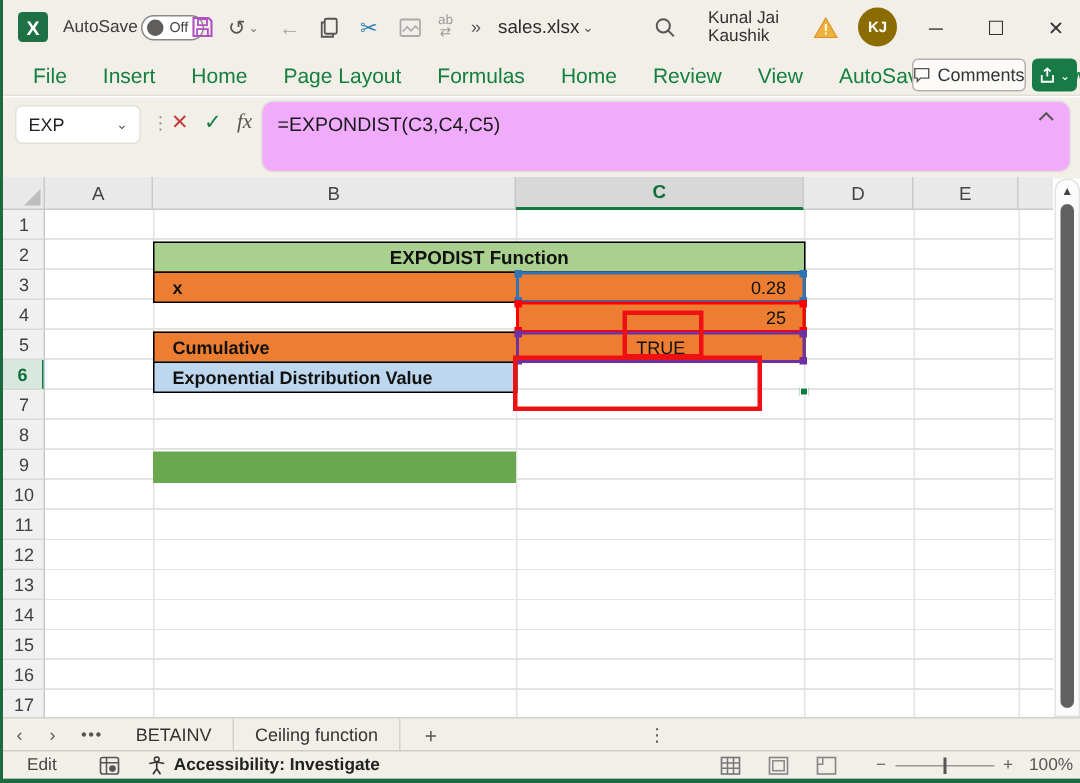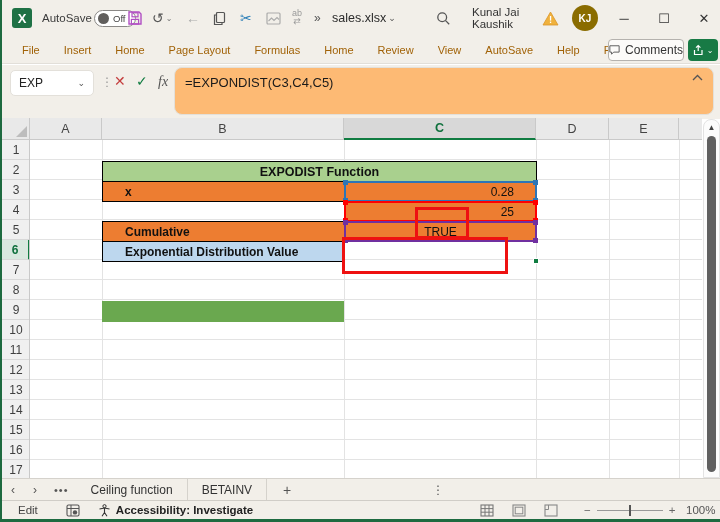--- a/index.html
+++ b/index.html
@@ -30,33 +30,33 @@
   .file-name .chev { font-size:9px; color:#555; }
   .search-ic { left:434px; }
   .warn-ic { left:540px; }
   .user-name { left:562px; font-size:11.5px; color:#333; }
   .avatar { left:570px; top:5px; width:26px; height:26px; border-radius:50%; background:#8A6C00; color:#fff; font-size:10px; font-weight:bold; display:flex; align-items:center; justify-content:center; position:absolute; }
   .user-name { left:470px; width:88px; justify-content:flex-end; }
   .win-min { left:612px; } .win-max { left:652px; } .win-close { left:692px; }
   .winbtn { width:20px; justify-content:center; font-size:13px; color:#333; }
   
   .menubar { position:absolute; left:0; top:36px; width:100%; height:28px; background:#F2EFE9; border-bottom:1px solid #E2DFD9; display:flex; align-items:center; padding-left:8px; }
-  .mtab { font-size:11px; color:#a16207; padding:0 12px; cursor:default; white-space:nowrap; }
+  .mtab { font-size:14px; color:#15803d; padding:0 12px; cursor:default; white-space:nowrap; }
   .comments-btn { position:absolute; left:606px; top:3px; width:76px; height:22px; border:1px solid #B5B2AE; border-radius:4px; background:#FCFBF9; display:flex; align-items:center; justify-content:center; gap:5px; font-size:12px; color:#333; }
   .share-btn { position:absolute; left:686px; top:3px; width:30px; height:22px; background:#187A45; border-radius:4px; display:flex; align-items:center; justify-content:center; gap:2px; color:#fff; }
   .share-btn .chev { font-size:8px; }
   
   .formulabar { position:absolute; left:0; top:65px; width:100%; height:54px; background:#F2EFE9;padding-left:40px; }
   .namebox { position:absolute; left:8px; top:5px; width:84px; height:26px; background:#fff; border:1px solid #E3E0DA; border-radius:5px; display:flex; align-items:center; padding:0 8px; font-size:12px; color:#222; }
   .namebox .chev { margin-left:auto; font-size:9px; color:#555; }
   .fb-dots { position:absolute; left:99px; top:10px; font-size:12px; color:#999; }
   .fb-cancel { position:absolute; left:112px; top:8px; color:#C43E3E; font-size:14px; }
   .fb-enter { position:absolute; left:134px; top:8px; color:#107C41; font-size:14px; }
   .fb-fx { position:absolute; left:156px; top:9px; font-family:"Liberation Serif", serif; font-style:italic; font-size:14px; color:#555; }
-  .fb-input { position:absolute; left:172px; top:2px; width:540px; height:48px; background:#fdba74; border:1px solid #E3E0DA; border-radius:8px; font-size:13px; color:#1a1a1a; padding:7px 10px; }
+  .fb-input { position:absolute; left:172px; top:2px; width:540px; height:48px; background:#f0abfc; border:1px solid #E3E0DA; border-radius:8px; font-size:13px; color:#1a1a1a; padding:7px 10px; }
   .fb-collapse { position:absolute; right:10px; top:6px; font-size:11px; color:#555; }
   
   .corner-box { position:absolute; left:0; top:118px; width:28px; height:22px; background:#E9E9E9; border-right:1px solid #C9C9C9; border-bottom:1px solid #C9C9C9; }
   .corner-box:after { content:""; position:absolute; right:2px; bottom:2px; border-left:11px solid transparent; border-bottom:11px solid #BDBDBD; }
   .colheads { position:absolute; left:28px; top:118px; width:672px; height:22px; background:#E9E9E9; border-bottom:1px solid #C9C9C9; }
   .colh { position:absolute; top:0; height:22px; display:flex; align-items:center; justify-content:center; font-size:12.5px; color:#444; border-right:1px solid #C9C9C9; }
   .colh.sel { background:#D8D8D8; color:#0E703C; border-bottom:2px solid #107C41; font-weight:bold; }
   .rowheads { position:absolute; left:0; top:140px; width:28px; height:338px; background:#F0F0F0; border-right:1px solid #C9C9C9; overflow:hidden; }
   .rowh { width:28px; height:20px; display:flex; align-items:center; justify-content:center; font-size:12px; color:#3f3f3f; border-bottom:1px solid #D8D8D8; }
   .rowh.sel { background:#D9E8DF; color:#0E703C; border-right:2px solid #107C41; font-weight:bold; }
@@ -64,21 +64,21 @@
     background-image:
       linear-gradient(#E3E3E3,#E3E3E3), linear-gradient(#E3E3E3,#E3E3E3),
       linear-gradient(#E3E3E3,#E3E3E3), linear-gradient(#E3E3E3,#E3E3E3),
       linear-gradient(#E3E3E3,#E3E3E3),
       repeating-linear-gradient(to bottom, transparent 0, transparent 19px, #E3E3E3 19px, #E3E3E3 20px);
     background-repeat:no-repeat;
     background-size:1px 100%,1px 100%,1px 100%,1px 100%,1px 100%,100% 100%;
     background-position:72px 0, 314px 0, 506px 0, 579px 0, 649px 0, 0 0;
   }
   
-  .cell { position:absolute; display:flex; align-items:center; font-size:12px; color:#111; border:1px solid #000; padding:0 22px; }
+  .cell { position:absolute; display:flex; align-items:center; font-size:12px; color:#111; border:1px solid #000; padding:0 12px; }
   .c-title { left:100px; top:161px; width:435px; height:21px; background:#A9D08E; font-weight:bold; font-size:12.5px; justify-content:center; }
   .c-lab { left:100px; width:243px; height:21px; background:#ED7D31; font-weight:bold; }
   .c-val { left:342px; width:193px; height:21px; background:#ED7D31; justify-content:flex-end; }
   .c-val.mid { justify-content:center; }
   .r3 { top:181px; } .r4 { top:201px; } .r5 { top:221px; } .r6 { top:241px; }
   .c-blab { background:#BDD7EE; font-weight:bold; }
   .c-formula { left:342px; top:241px; width:193px; height:21px; background:#DCE9F5; border:1px solid #000; display:flex; align-items:center; font-size:12px; padding-left:3px; white-space:nowrap; }
   .cursorbar { display:inline-block; width:1px; height:13px; background:#000; margin-left:1px; }
   .fillhandle { position:absolute; left:531px; top:258px; width:6px; height:6px; background:#107C41; border:1px solid #fff; }
   .c-green9 { position:absolute; left:100px; top:301px; width:242px; height:21px; background:#6AA84F; }
@@ -311,22 +311,22 @@
   <div class="vscroll">
     <div class="arr">▲</div>
     <div class="thumb"></div>
   </div>
 
   <div class="tabbar">
     <span class="tnav">‹</span>
     <span class="tnav">›</span>
     <span class="tmore">•••</span>
     <span style="display:flex;height:22px">
+        <span class="stab">BETAINV</span>
         <span class="stab">Ceiling function</span>
-        <span class="stab">BETAINV</span>
       </span>
     <span class="addsheet">+</span>
     <span class="tabdots">⋮</span>
 
   </div>
 
   <div class="statusbar">
     <span class="sb-mode">Edit</span>
     <span class="sb-macro">
       <svg width="14" height="13" viewBox="0 0 14 13">

